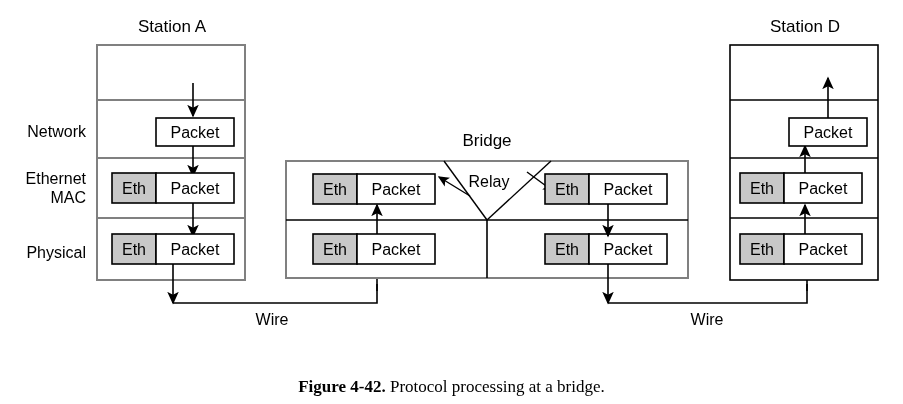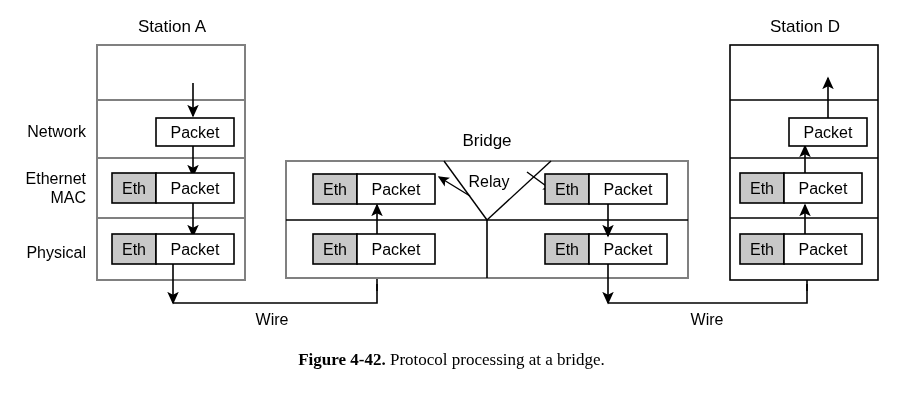--- a/index.html
+++ b/index.html
@@ -26,21 +26,21 @@
     width: 903px;
     height: 404px;
   }
   .ttl { font-family: "Liberation Sans", sans-serif; font-size: 17px; fill: #000; }
   .lyr { font-family: "Liberation Sans", sans-serif; font-size: 16px; fill: #000; }
   .boxtxt { font-family: "Liberation Sans", sans-serif; font-size: 16px; fill: #000; }
   .wiretxt { font-family: "Liberation Sans", sans-serif; font-size: 16px; fill: #000; }
   .caption {
     position: absolute;
     left: 0;
-    top: 350px;
+    top: 377px;
     width: 903px;
     text-align: center;
     font-family: "Liberation Serif", serif;
     font-size: 17px;
     color: #000;
   }
   .caption b { font-weight: bold; }
 </style>
 </head>
 <body style="background: rgb(255, 255, 255);">

